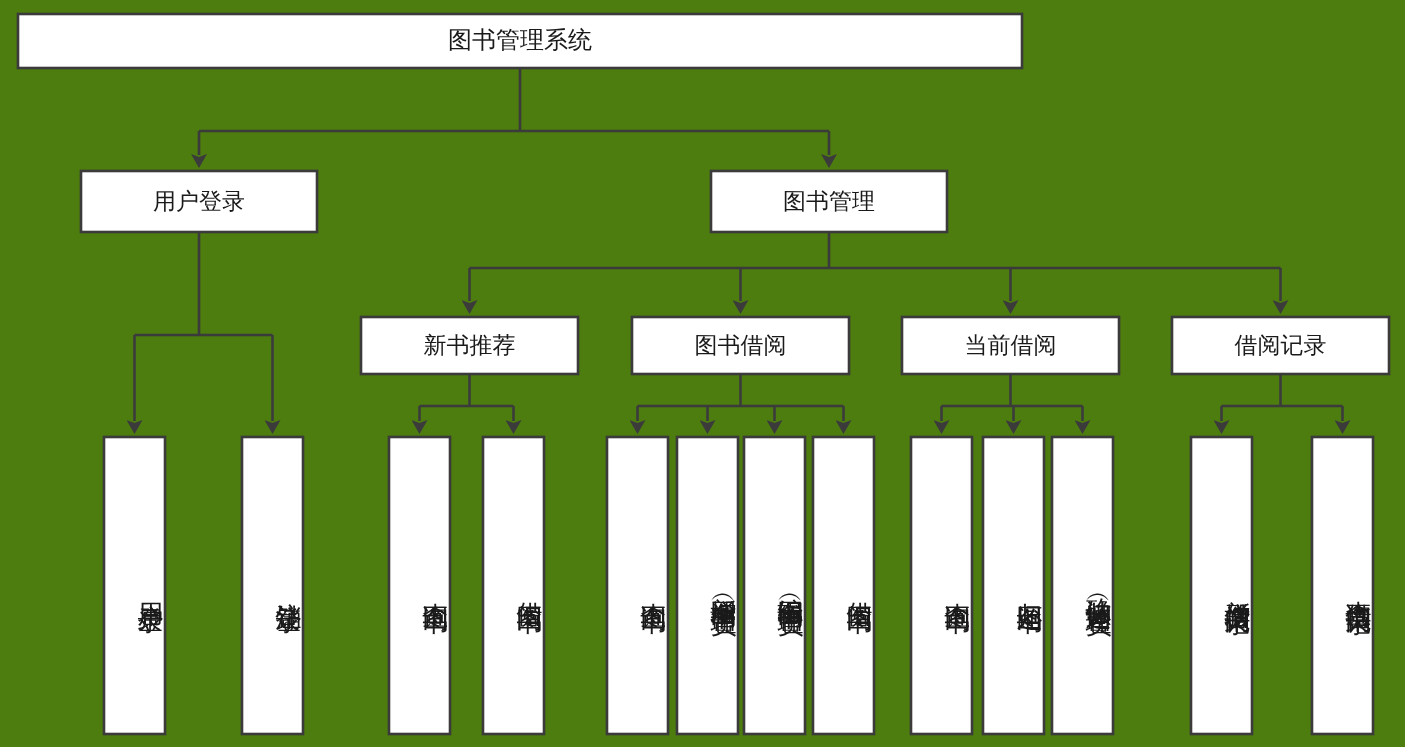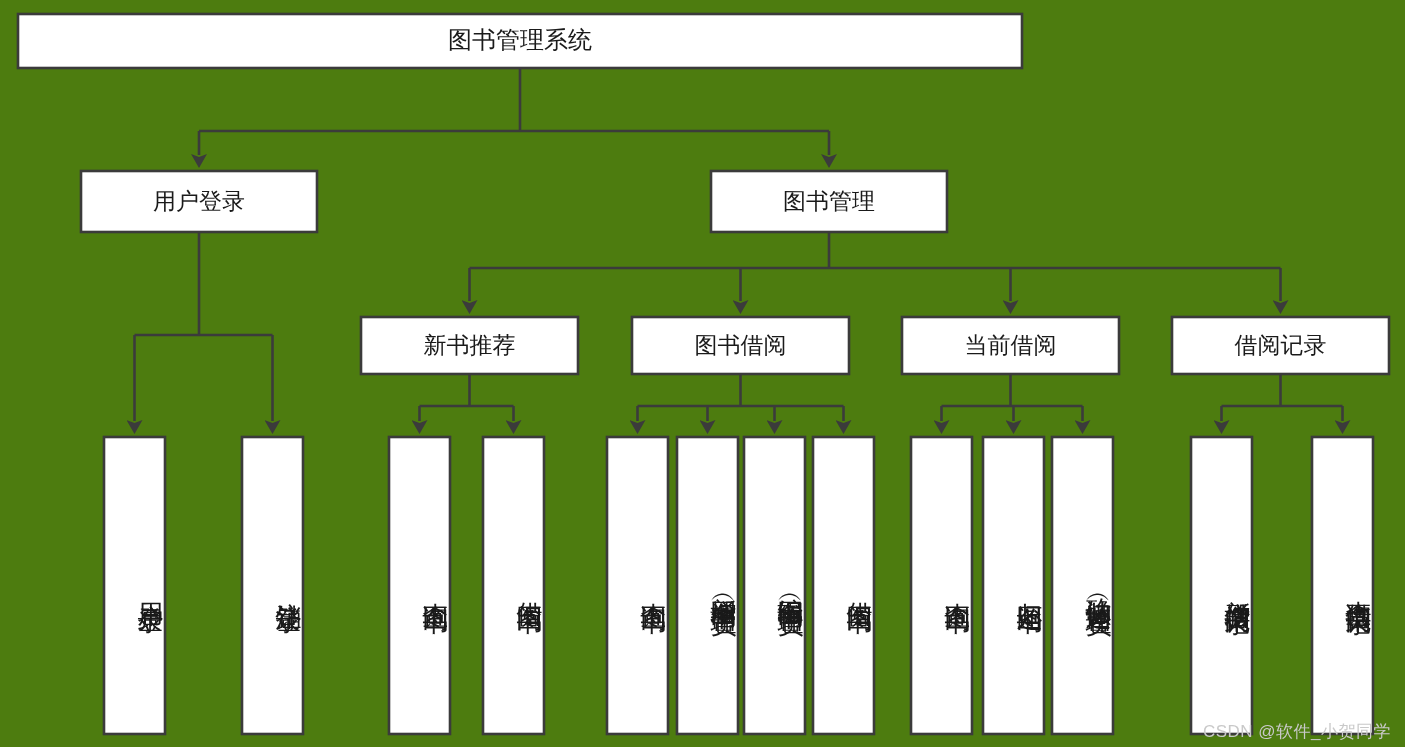--- a/index.html
+++ b/index.html
@@ -167,14 +167,13 @@
       <div class="vtext" style="left: 677px; top: 445px; width: 61px; height: 281px;">新增图书（管理员）</div>
       <div class="vtext" style="left: 744px; top: 445px; width: 61px; height: 281px;">编辑图书（管理员）</div>
       <div class="vtext" style="left: 813px; top: 445px; width: 61px; height: 281px;">借阅图书</div>
       <div class="vtext" style="left: 911px; top: 445px; width: 61px; height: 281px;">查询图书</div>
       <div class="vtext" style="left: 983px; top: 445px; width: 61px; height: 281px;">归还图书</div>
       <div class="vtext" style="left: 1052px; top: 445px; width: 61px; height: 281px;">确认归还（管理员）</div>
       <div class="vtext" style="left: 1191px; top: 445px; width: 61px; height: 281px;">新增借阅记录</div>
       <div class="vtext" style="left: 1312px; top: 445px; width: 61px; height: 281px;">查询借阅记录</div>
     </div>
 
-  <div class="watermark">CSDN @软件_小贺同学</div>
 </div>
 
 </body></html>

